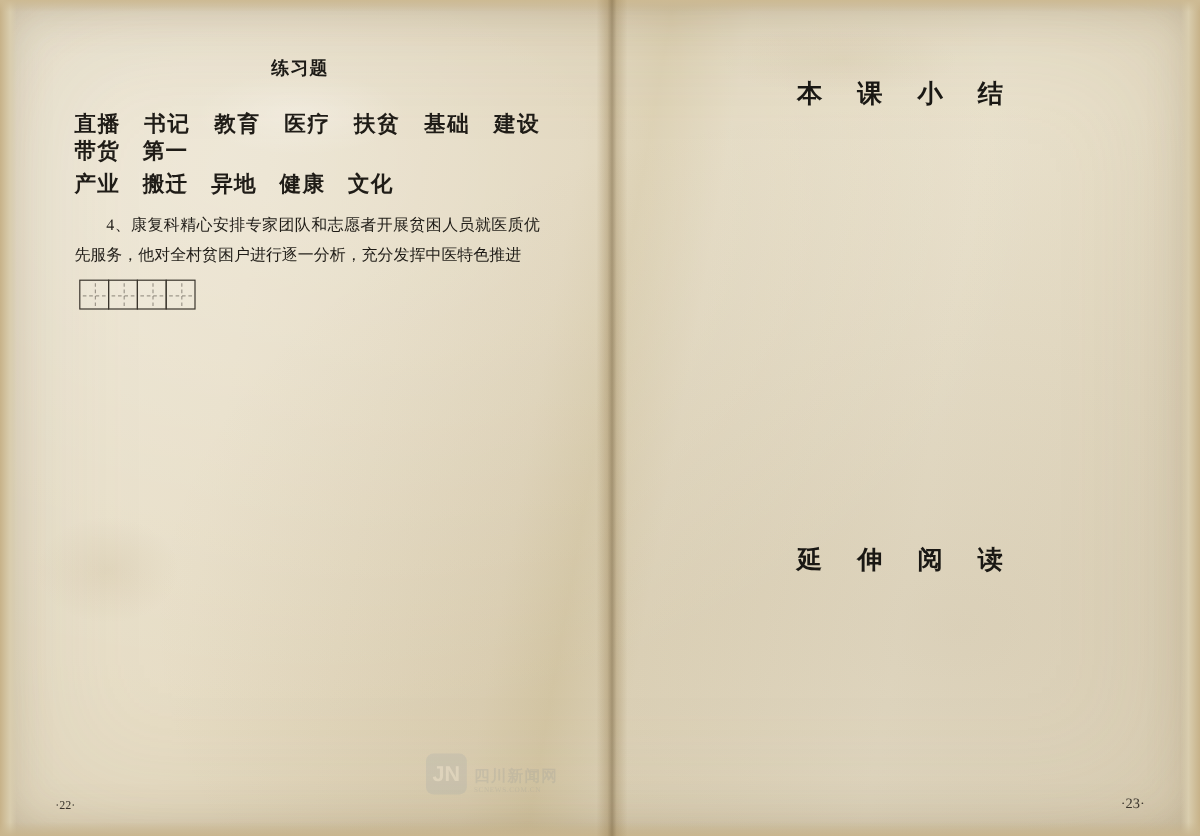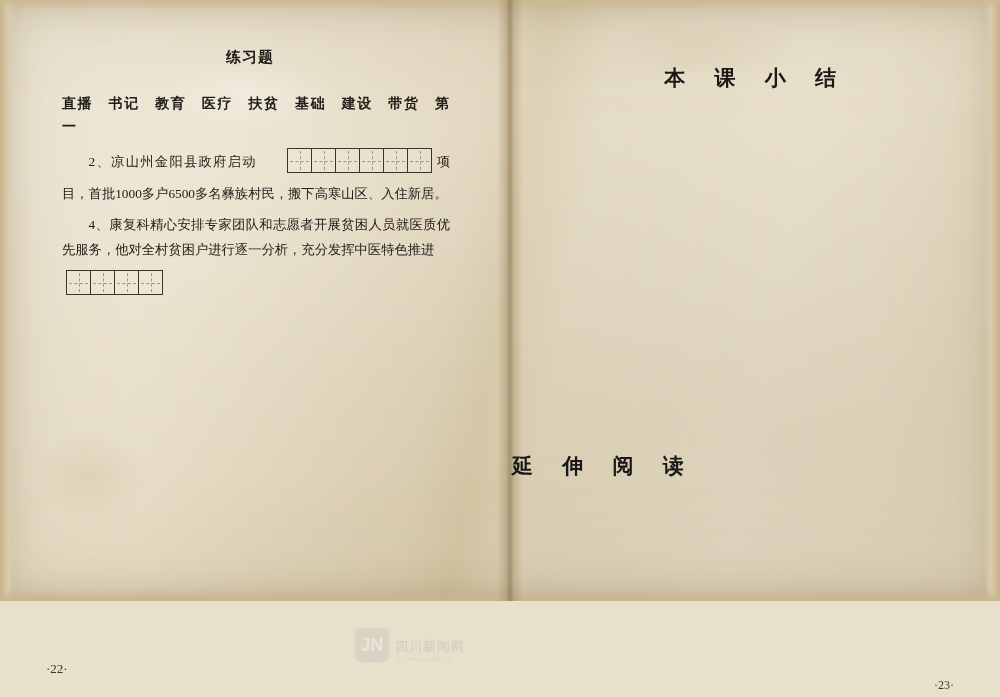--- a/index.html
+++ b/index.html
@@ -4,21 +4,21 @@
 <style>
   html,body{margin:0;padding:0;}
   body{
     width:1000px;height:697px;
     font-family:"Liberation Serif", serif;
     background:#e8e0cb;
     overflow:hidden;
   }
   .book{
     position:relative;
-    width:1000px;height:601px;
+    width:1000px;height:697px;
     background:
       radial-gradient(ellipse at 20% 20%, rgba(255,255,255,0.30), rgba(255,255,255,0) 60%),
       radial-gradient(ellipse at 80% 75%, rgba(120,95,55,0.12), rgba(255,255,255,0) 60%),
       linear-gradient(100deg,#e9e1cc 0%,#e6dcc4 22%,#ded2b6 45%,#d8cbaa 50%,#e2d8bf 56%,#e9e1cc 75%,#e4dac2 100%);
   }
   
   .book:before{
     content:"";position:absolute;left:0;top:0;right:0;bottom:0;
     box-shadow:inset 0 0 40px rgba(120,95,55,0.35), inset 0 0 120px rgba(140,115,70,0.18);
     pointer-events:none;
@@ -43,52 +43,52 @@
   .l-title{
     position:absolute;top:48px;left:0;width:500px;text-align:center;
     font-size:15px;font-weight:bold;color:#1c1a16;letter-spacing:1px;
   }
   .l-body{
     position:absolute;top:80px;left:62px;width:388px;
     font-size:13.3px;line-height:25px;color:#1f1c17;text-align:justify;
   }
   .l-body p{margin:0 0 6px 0;text-indent:2em;}
   .wordbank{
-    margin:12px 0 10px 0;font-weight:bold;font-size:14px;line-height:23px;
+    margin:12px 0 10px 0;font-weight:bold;font-size:18px;line-height:23px;
     text-indent:0;letter-spacing:1px;
   }
   .qitem{margin:16px 0 0 0;text-indent:0;}
   
   .boxes{display:inline-block;vertical-align:-7px;margin:0 4px;}
   .bx{
     display:inline-block;width:23px;height:23px;
     border:1px solid #3a352c;margin-right:-1px;
     position:relative;background:rgba(255,255,255,0.12);
   }
   .bx:before{
     content:"";position:absolute;left:50%;top:2px;bottom:2px;width:0;
     border-left:1px dashed rgba(60,54,44,0.45);
   }
   .bx:after{
     content:"";position:absolute;top:50%;left:2px;right:2px;height:0;
     border-top:1px dashed rgba(60,54,44,0.45);
   }
   .boxrow{margin-top:8px;}
-  .pgnum-l{position:absolute;left:46px;bottom:20px;font-size:13px;color:#3a352c;}
-  .pgnum-r{position:absolute;right:46px;bottom:4px;font-size:12px;color:#3a352c;}
+  .pgnum-l{position:absolute;left:46px;bottom:20px;font-size:10px;color:#3a352c;}
+  .pgnum-r{position:absolute;right:46px;bottom:20px;font-size:12px;color:#3a352c;}
 
   
   .r-head{
     position:absolute;top:40px;left:0;width:500px;text-align:center;
     font-size:21px;font-weight:bold;color:#1a1814;letter-spacing:12px;
     text-indent:12px;
     margin-top:24px;
   }
   .r-head2{
-    position:absolute;top:452px;left:0;width:500px;
+    position:absolute;top:452px;left:0;width:500px;text-align:center;
     font-size:21px;font-weight:bold;color:#1a1814;letter-spacing:12px;
     text-indent:12px;
   }
 
   
   .wm{
     position:absolute;opacity:0.17;pointer-events:none;
     display:flex;align-items:flex-end;gap:6px;
   }
   .wm .logo{
@@ -118,23 +118,23 @@
   <div class="edge-top"></div>
   <div class="edge-bottom"></div>
   <div class="gutter"></div>
 
   <div class="page left">
     <div class="l-title">练习题</div>
 
     <div class="l-body">
 
       <div class="wordbank">直播　书记　教育　医疗　扶贫　基础　建设　带货　第一</div>
+      <div class="wordbank" style="margin-top:-6px">产业　搬迁　异地　健康　文化</div>
 
 
-      <p class="qitem"><span>2、</span><span>凉山州金阳县政府启动</span><span class="boxes"><span class="bx"></span><span class="bx"></span><span class="bx"></span><span class="bx"></span><span class="bx"></span><span class="bx"></span></span><span>项目，首批1000多户6500多名彝族村民，搬下高寒山区、入住新居。</span></p>
 
 
       <p class="qitem"><span>4、</span><span>康复科精心安排专家团队和志愿者开展贫困人员就医质优先服务，他对全村贫困户进行逐一分析，充分发挥中医特色推进</span></p>
       <div class="boxrow"><span class="boxes"><span class="bx"></span><span class="bx"></span><span class="bx"></span><span class="bx"></span></span></div>
     </div>
 
     <div class="pgnum-l">·22·</div>
 
     <div class="wm" id="wm-left">
       <div class="logo">JN</div>

